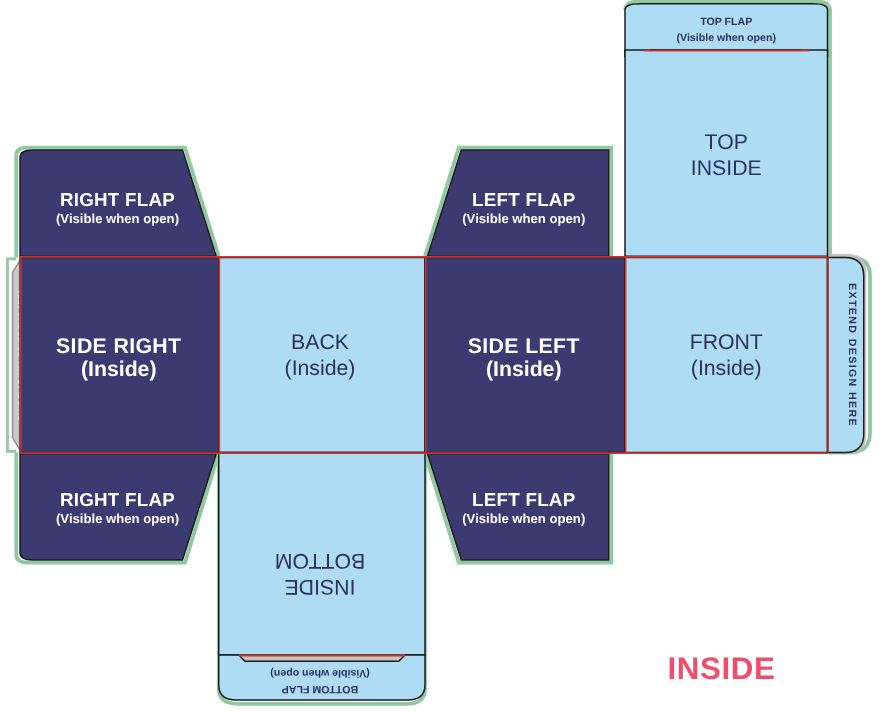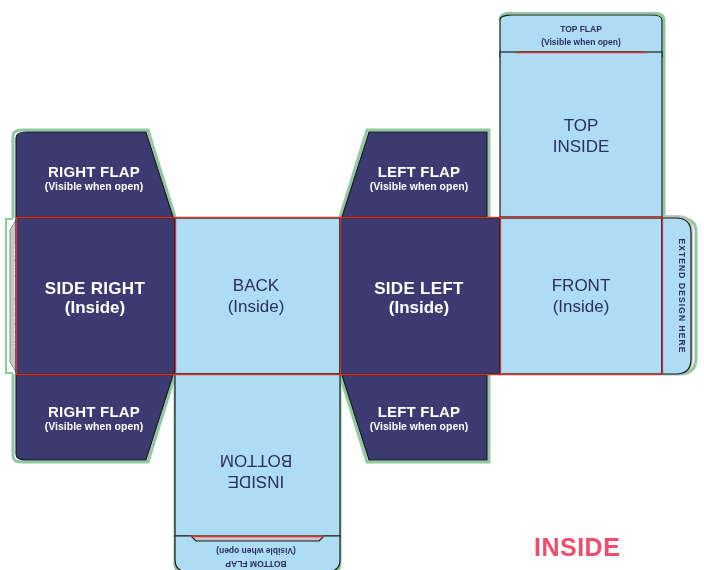--- a/index.html
+++ b/index.html
@@ -11,21 +11,20 @@
     width: 704px;
     height: 570px;
     font-family: "Liberation Sans", sans-serif;
     overflow: hidden;
   }
   #stage {
     position: relative;
     width: 704px;
     height: 436px;
     background: #ffffff;
-    margin-top: 12px;
   }
   svg#dieline {
     position: absolute;
     left: 0;
     top: 0;
     width: 704px;
     height: 570px;
     display: block;
   }
   .panel-title {

